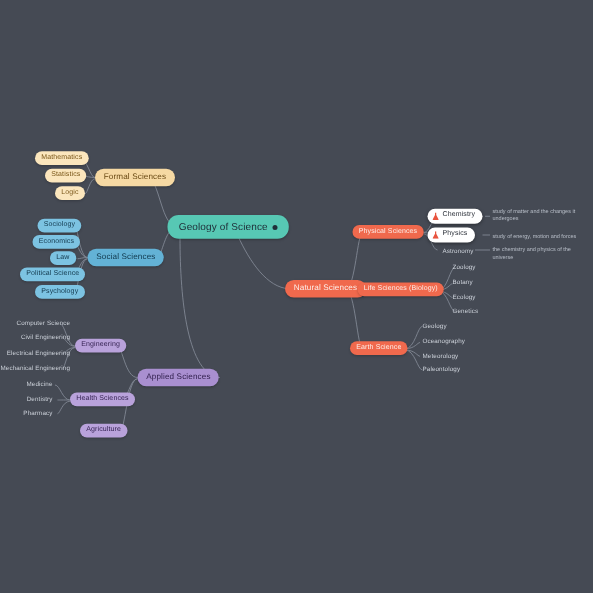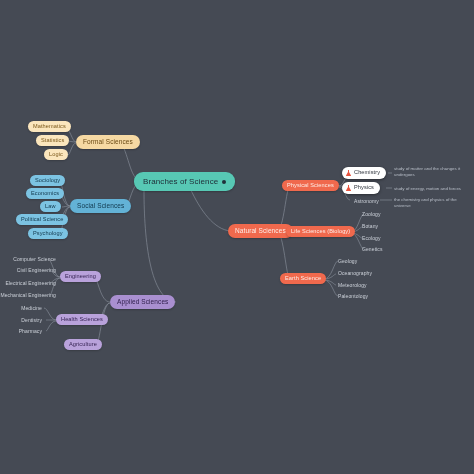--- a/index.html
+++ b/index.html
@@ -142,21 +142,21 @@
       <path d="M324,280 C332,280 334,285 336,285"></path>
       <path d="M324,280 C332,280 334,296 338,296"></path>
 
       <path d="M388,173 L392,173"></path>
       <path d="M386,188 L392,188"></path>
       <path d="M380,200 L392,200"></path>
     </g>
   </svg>
 
   <div class="node n-root" style="left:134px;top:172px;">
-    <span>Branches of Science</span>
+    <span>Geology of Science</span>
     <span class="root-dot"></span>
   </div>
 
   <div class="node n-l1 c-formal" style="left:76px;top:135px;">
     <span>Formal Sciences</span>
   </div>
   <div class="node n-l2 s-formal" style="left:28px;top:121px;">
     <span>Mathematics</span>
   </div>
   <div class="node n-l2 s-formal" style="left:36px;top:135px;">

